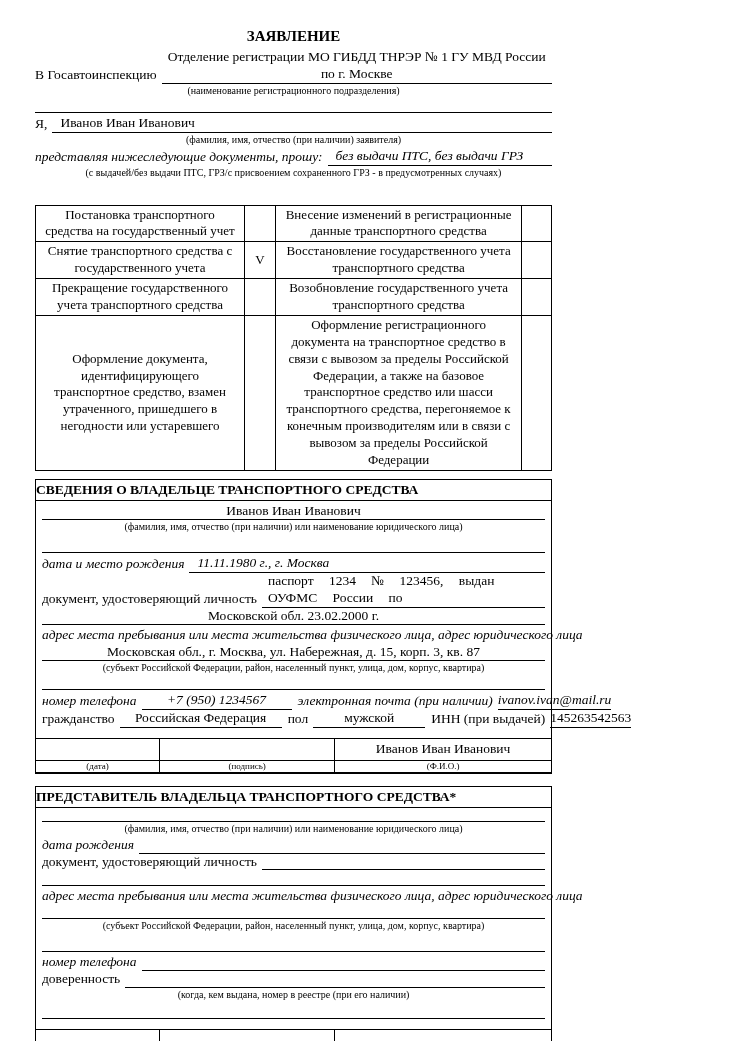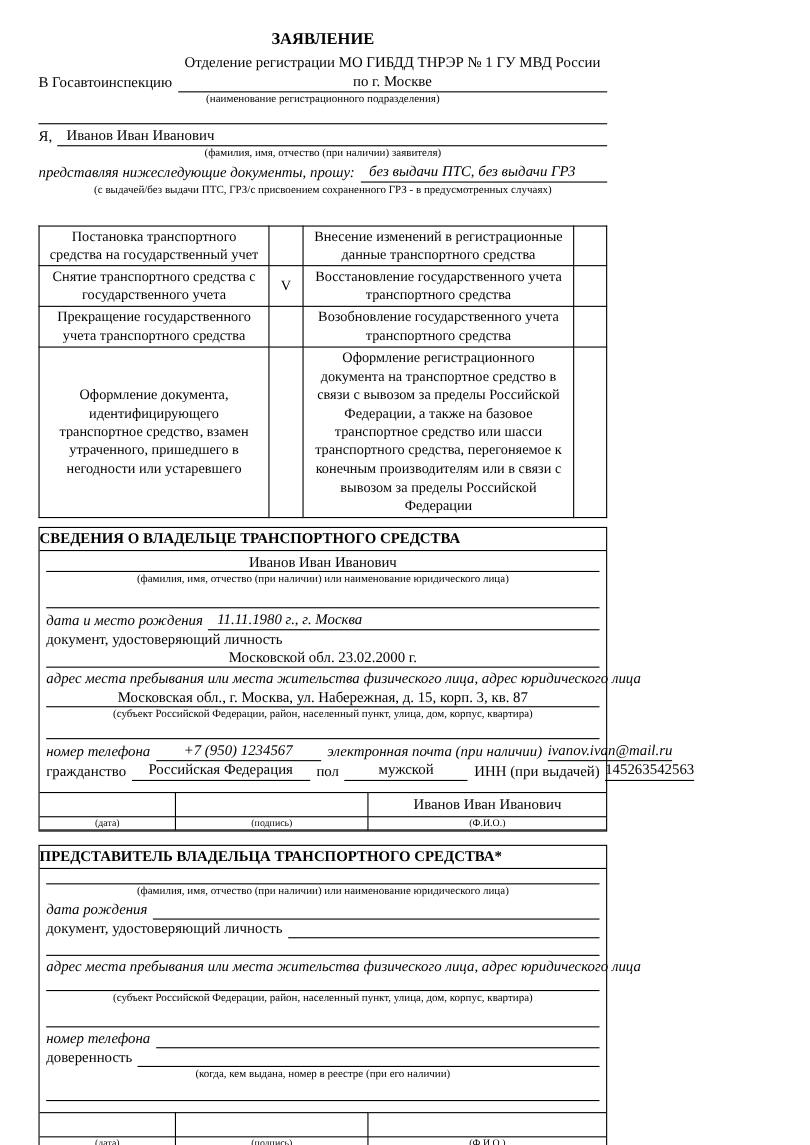--- a/index.html
+++ b/index.html
@@ -117,20 +117,21 @@
     <div class="box-inner">
       <div class="center-line" style="margin-top:2px;">Иванов Иван Иванович</div>
       <div class="caption">(фамилия, имя, отчество (при наличии) или наименование юридического лица)</div>
       <div class="blank h20"></div>
       <div class="frow mt2">
         <span class="lbl">дата и место рождения</span>
         <span class="fill leftpad">11.11.1980 г., г. Москва</span>
       </div>
       <div class="frow">
         <span class="lbl">документ, удостоверяющий личность</span>
+        <span class="fill jspace">паспорт 1234 № 123456, выдан ОУФМС России по</span>
       </div>
       <div class="center-line">Московской обл. 23.02.2000 г.</div>
       <div class="frow mt2">
         <span class="lbl">адрес места пребывания или места жительства физического лица, адрес юридического лица</span>
         <span class="fill"></span>
       </div>
       <div class="center-line">Московская обл., г. Москва, ул. Набережная, д. 15, корп. 3, кв. 87</div>
       <div class="caption">(субъект Российской Федерации, район, населенный пункт, улица, дом, корпус, квартира)</div>
       <div class="blank h16"></div>
       <div class="frow mt2">

